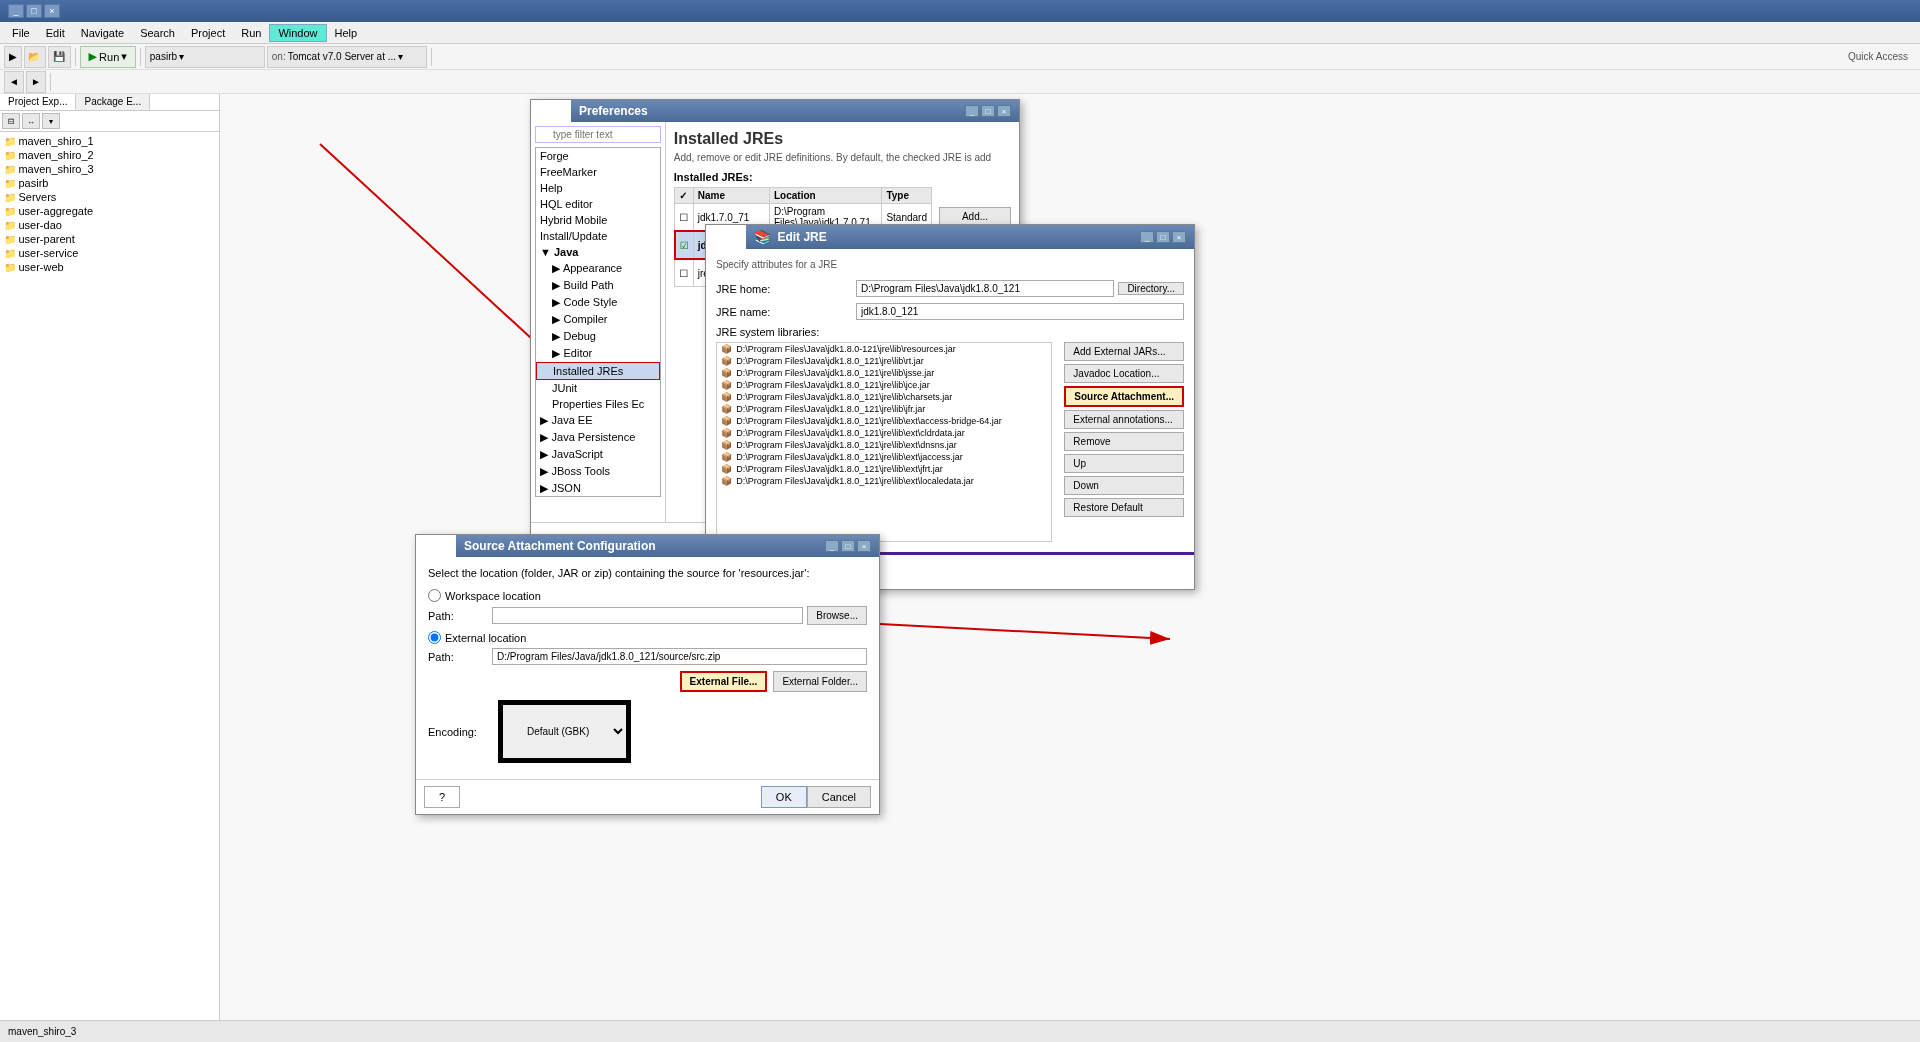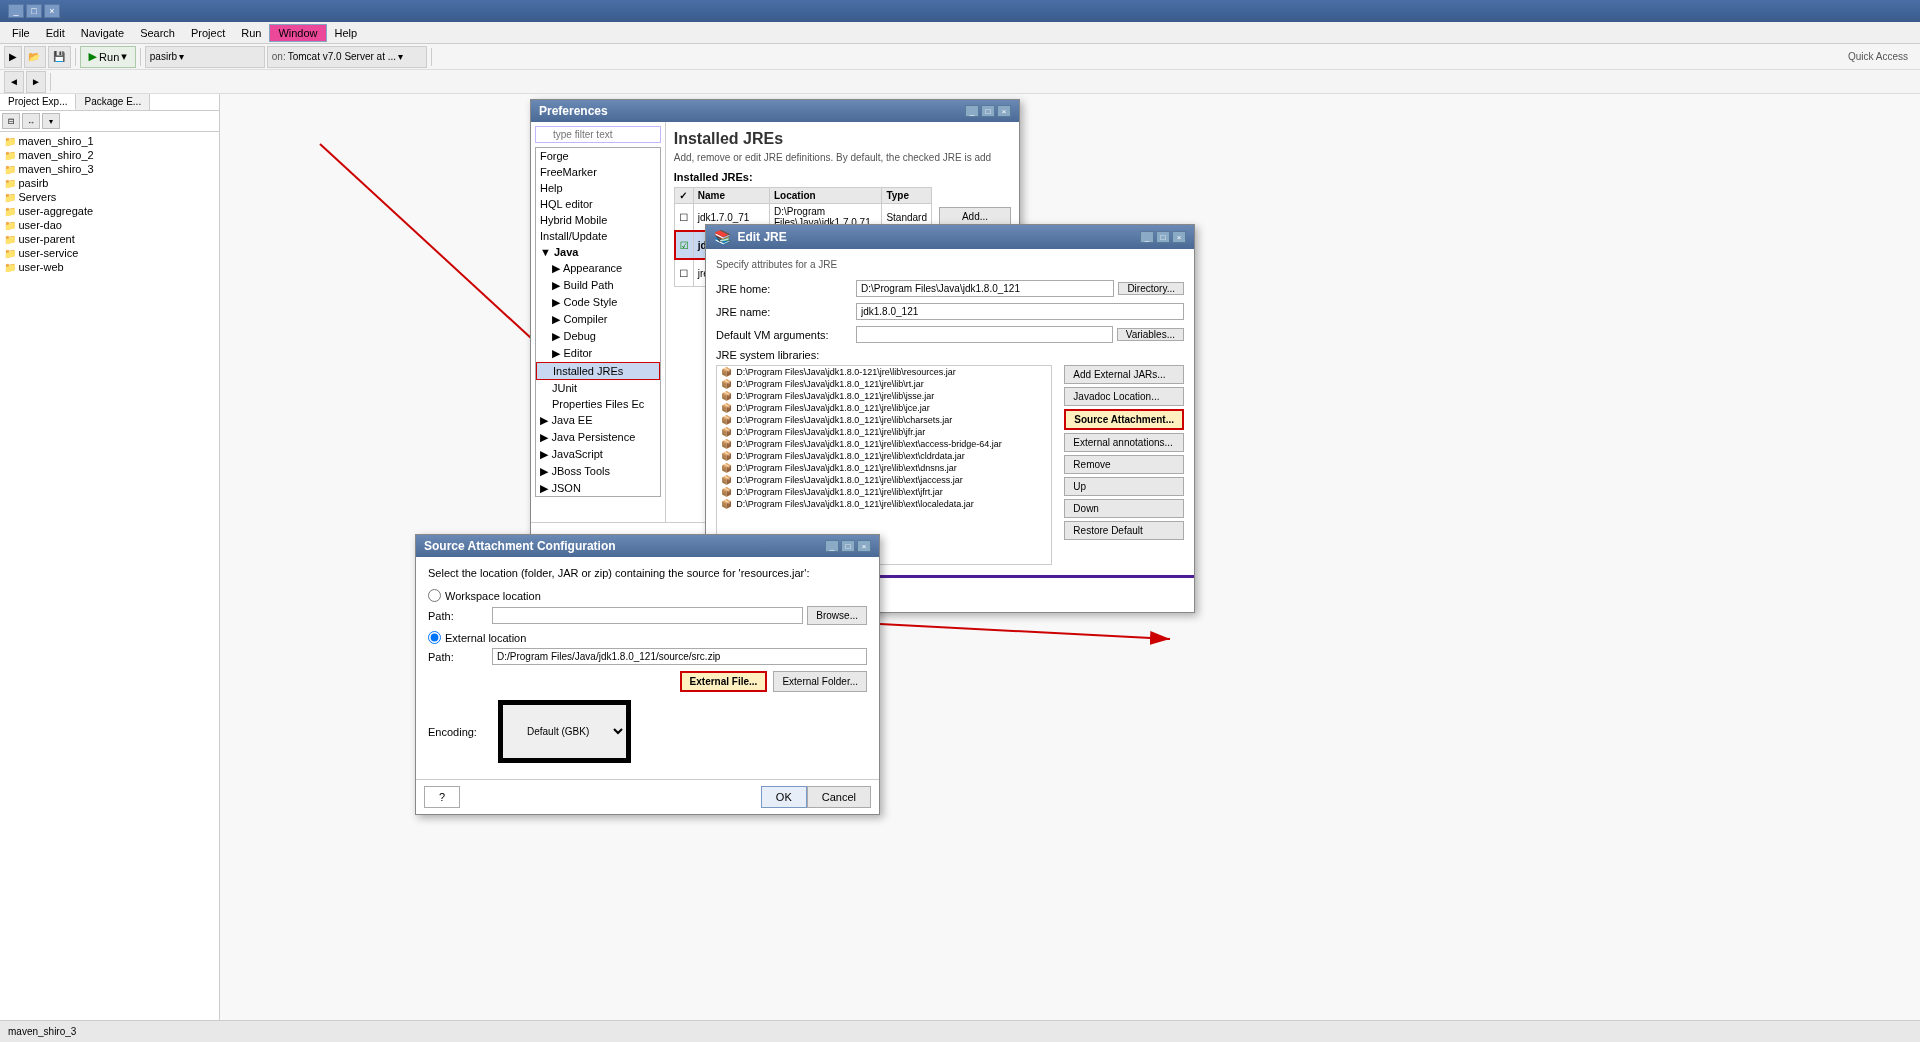--- a/index.html
+++ b/index.html
@@ -7,21 +7,21 @@
     
     
     .title-bar { background: linear-gradient(to bottom, #4a6fa5, #3a5a8a); color: white; height: 22px; display: flex; align-items: center; padding: 0 8px; font-size: 11px; }
     .title-bar-title { flex: 1; }
     .title-bar-controls { display: flex; gap: 2px; }
     .title-bar-btn { width: 16px; height: 14px; background: #7a9ac5; border: 1px solid #5a7aa5; color: white; font-size: 9px; display: flex; align-items: center; justify-content: center; cursor: pointer; }
     
     
     .menu-bar { background: #f0f0f0; border-bottom: 1px solid #ccc; height: 22px; display: flex; align-items: center; padding: 0 4px; }
     .menu-item { padding: 2px 8px; font-size: 11px; cursor: pointer; }
-    .menu-item.highlighted { background: #ec4899; border: 1px solid #84a4c4; }
+    .menu-item.highlighted { background: #5eead4; border: 1px solid #84a4c4; }
     
     
     .toolbar { background: #f5f5f5; border-bottom: 1px solid #ddd; height: 26px; display: flex; align-items: center; padding: 0 4px; gap: 2px; }
     .toolbar-btn { height: 22px; padding: 0 4px; font-size: 10px; background: #e8e8e8; border: 1px solid #ccc; cursor: pointer; display: flex; align-items: center; gap: 2px; }
     .toolbar-sep { width: 1px; height: 18px; background: #ccc; margin: 0 2px; }
     .run-btn { background: #e8f0e8; border: 1px solid #aacaaa; padding: 0 8px; font-size: 11px; }
     
     
     .toolbar2 { background: #f5f5f5; border-bottom: 1px solid #ddd; height: 24px; display: flex; align-items: center; padding: 0 4px; gap: 2px; }
     
@@ -43,21 +43,21 @@
     .tree-icon { font-size: 10px; }
     .folder-icon { color: #f0a030; }
     .tree-toolbar { display: flex; padding: 2px; border-bottom: 1px solid #ccc; gap: 2px; }
     .tree-toolbar-btn { width: 18px; height: 16px; background: #e8e8e8; border: 1px solid #bbb; font-size: 8px; display: flex; align-items: center; justify-content: center; cursor: pointer; }
     
     
     .content-area { flex: 1; background: #f8f8f8; position: relative; overflow: hidden; }
     
     
     .dialog { position: absolute; background: white; border: 1px solid #888; box-shadow: 3px 3px 8px rgba(0,0,0,0.3); }
-    .dialog-title { background: linear-gradient(to bottom, #6a8ab5, #4a6a95); color: white; padding: 4px 8px; font-size: 12px; display: flex; align-items: center; justify-content: space-between; }
+    .dialog-title { background: linear-gradient(to bottom, #6a8ab5, #4a6a95); color: white; padding: 4px 8px; font-size: 12px; display: flex; align-items: center; justify-content: space-between; margin-left: 40px; }
     .dialog-title-text { font-weight: bold; }
     .dialog-controls { display: flex; gap: 2px; }
     .dialog-ctrl-btn { width: 14px; height: 12px; background: #8aaac5; border: 1px solid #5a7a9a; color: white; font-size: 8px; display: flex; align-items: center; justify-content: center; cursor: pointer; }
     .pref-item { padding: 2px 4px; cursor: pointer; font-size: 11px; display: flex; align-items: center; gap: 2px; }
     .pref-item.selected { background: #c8d8f0; }
     .pref-filter { width: 100%; border: 1px solid #c4b5fd; padding: 2px 17px; font-size: 10px; margin-bottom: 4px; }
     .jre-table { border: 1px solid #ccc; width: 100%; border-collapse: collapse; font-size: 10px; }
     .jre-table th { background: #e8e8e8; border: 1px solid #ccc; padding: 2px 4px; text-align: left; }
     .jre-table td { border: 1px solid #ccc; padding: 2px 4px; }
     .jre-table tr.selected { background: #c8d8f0; }
@@ -331,25 +331,20 @@
 
         <div class="form-row">
           <span class="form-label">JRE home:</span>
           <input type="text" class="form-input" value="D:\Program Files\Java\jdk1.8.0_121" style="">
           <button class="form-btn">Directory...</button>
         </div>
         <div class="form-row">
           <span class="form-label">JRE name:</span>
           <input type="text" class="form-input" value="jdk1.8.0_121" style="">
         </div>
-        <div class="form-row">
-          <span class="form-label">Default VM arguments:</span>
-          <input type="text" class="form-input" value="" style="">
-          <button class="form-btn">Variables...</button>
-        </div>
 
         <div style="font-size: 11px; margin-bottom: 4px;">JRE system libraries:</div>
 
         <div style="display: flex; gap: 6px;">
           <div class="libs-list" style="flex: 1;">
             <div class="lib-item">
               <span class="lib-icon">📦</span>
               <span>D:\Program Files\Java\jdk1.8.0-121\jre\lib\resources.jar</span>
             </div>
             <div class="lib-item">

